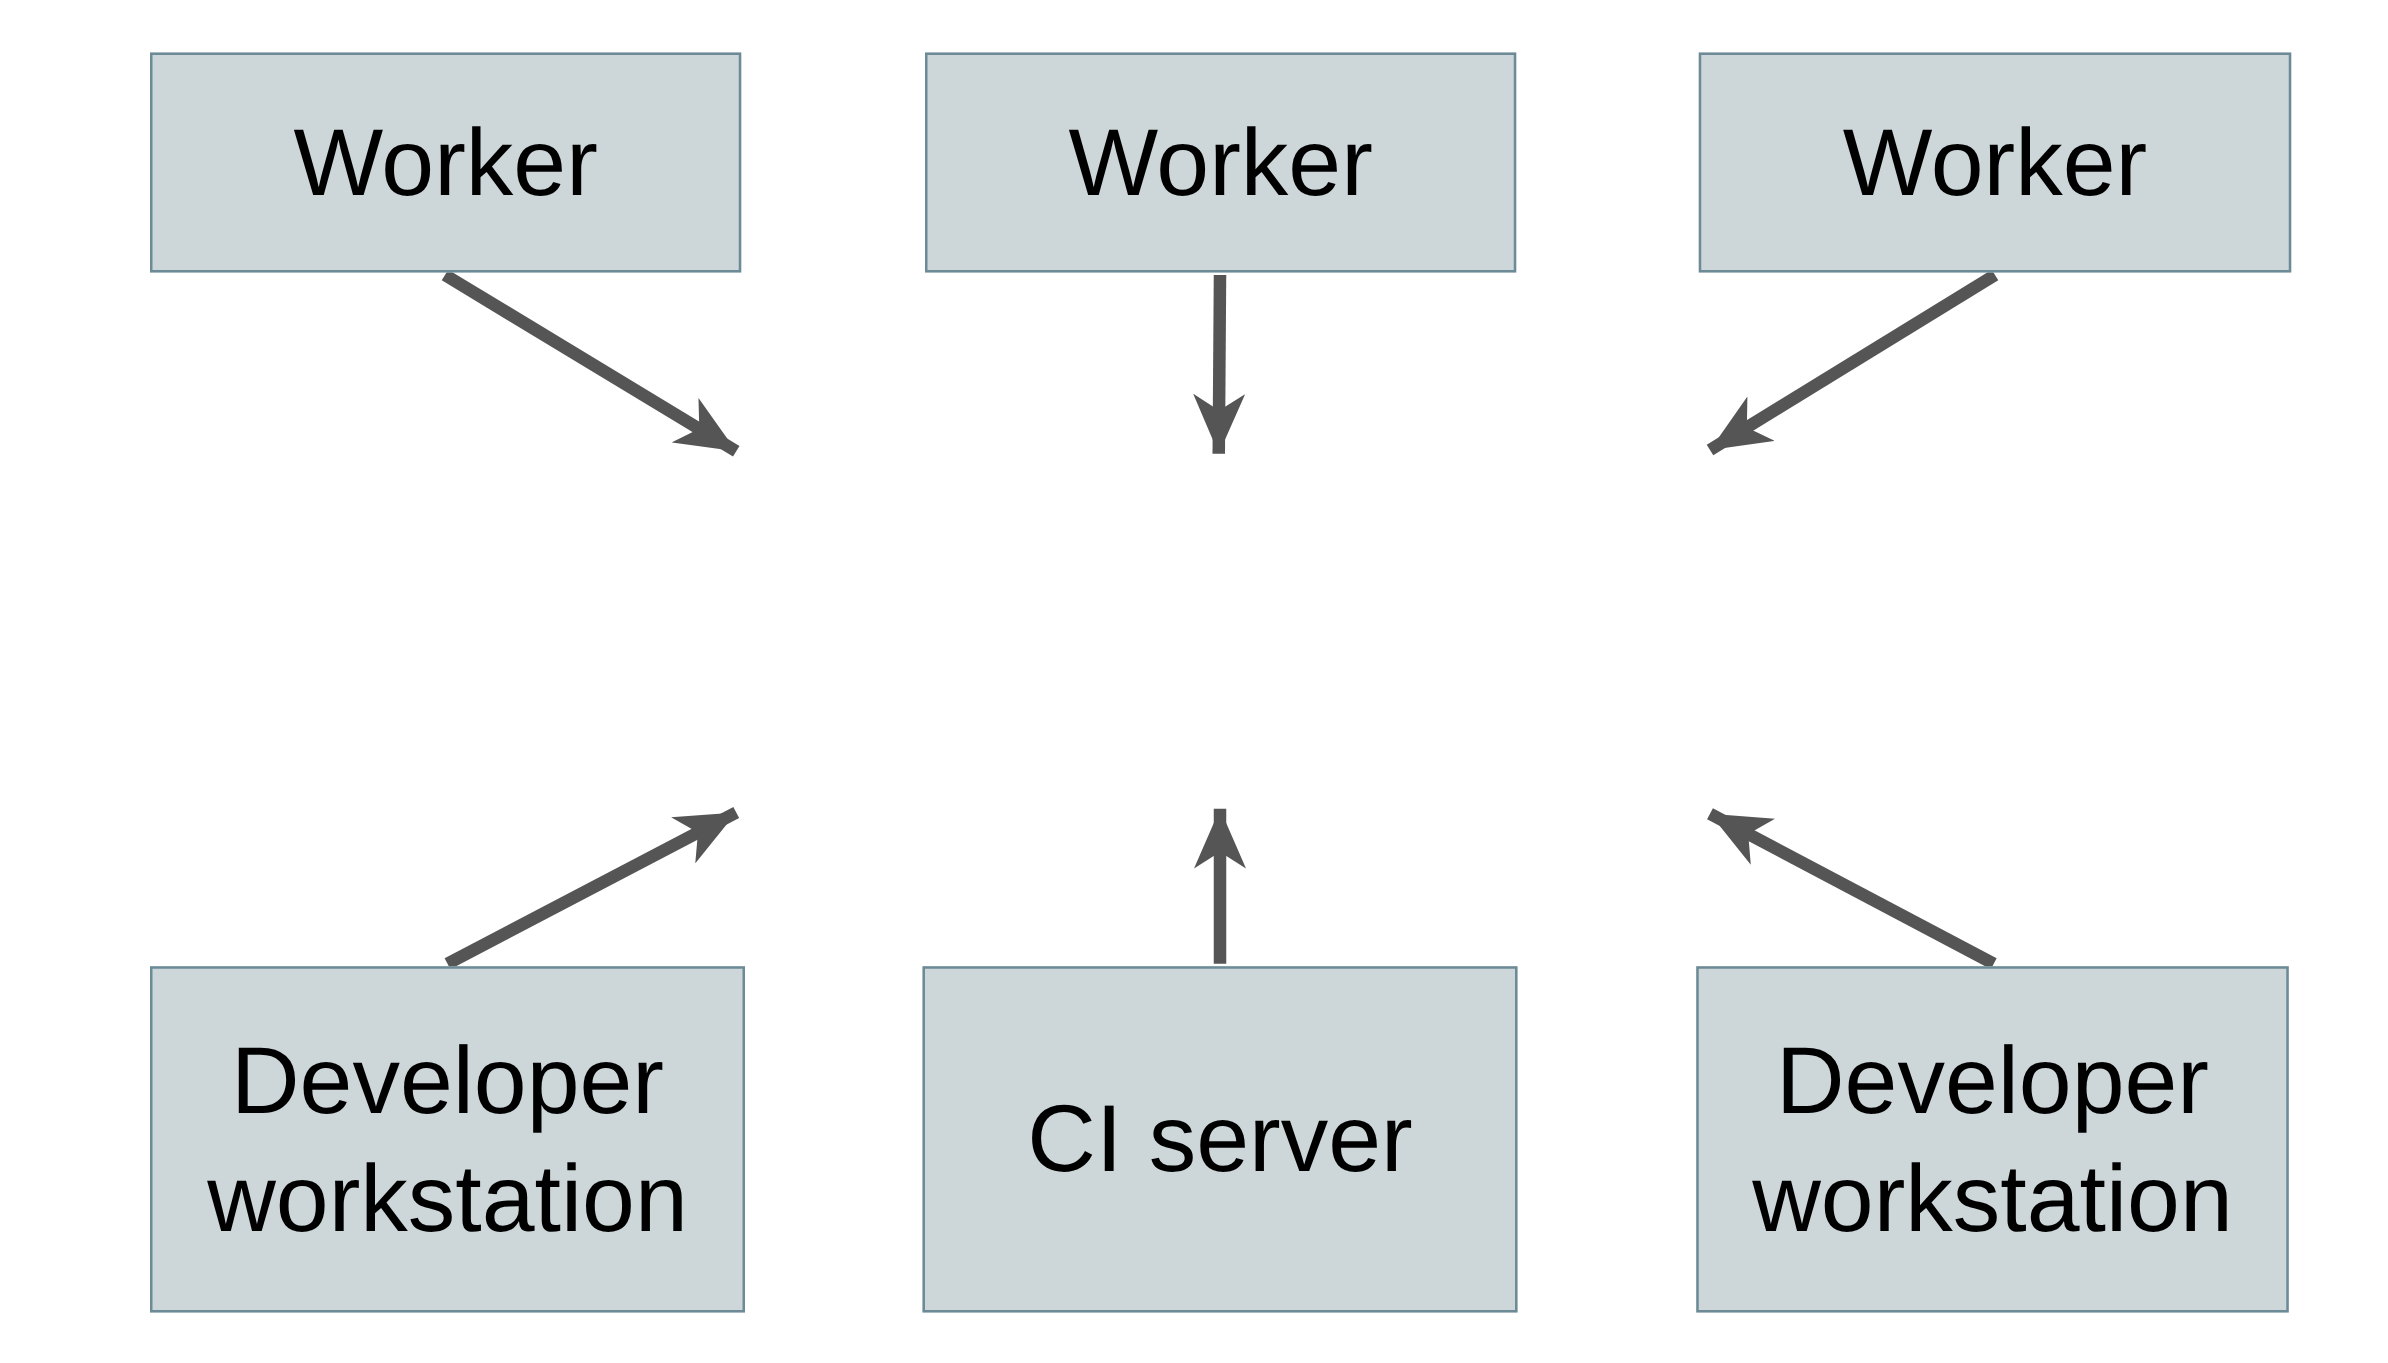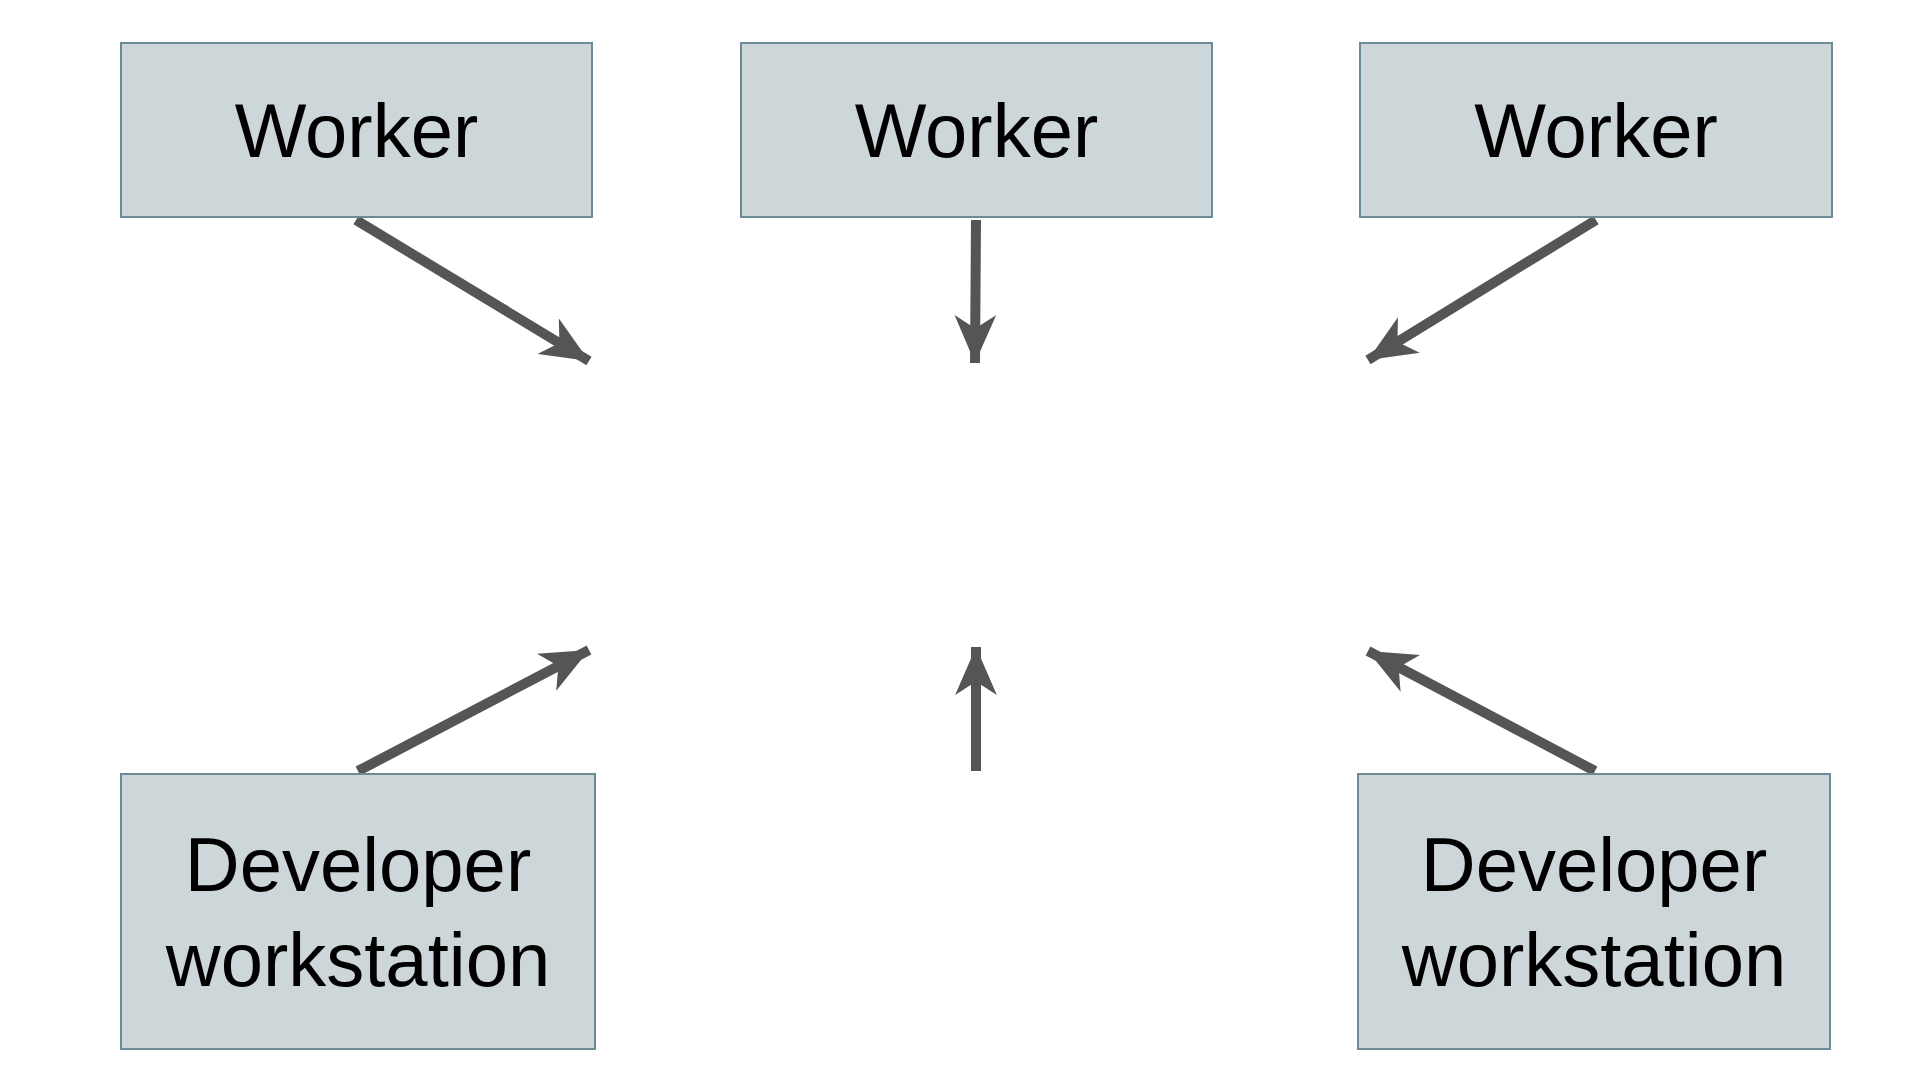--- a/index.html
+++ b/index.html
@@ -82,18 +82,21 @@
 
   <div class="node worker-right">
     <span>Worker</span>
   </div>
 
 
   <div class="node dev-left">
     <span>Developer workstation</span>
   </div>
 
+  <div class="node ci-server">
+    <span>CI server</span>
+  </div>
 
   <div class="node dev-right">
     <span>Developer workstation</span>
   </div>
 
 </div>
 
 </body></html>

